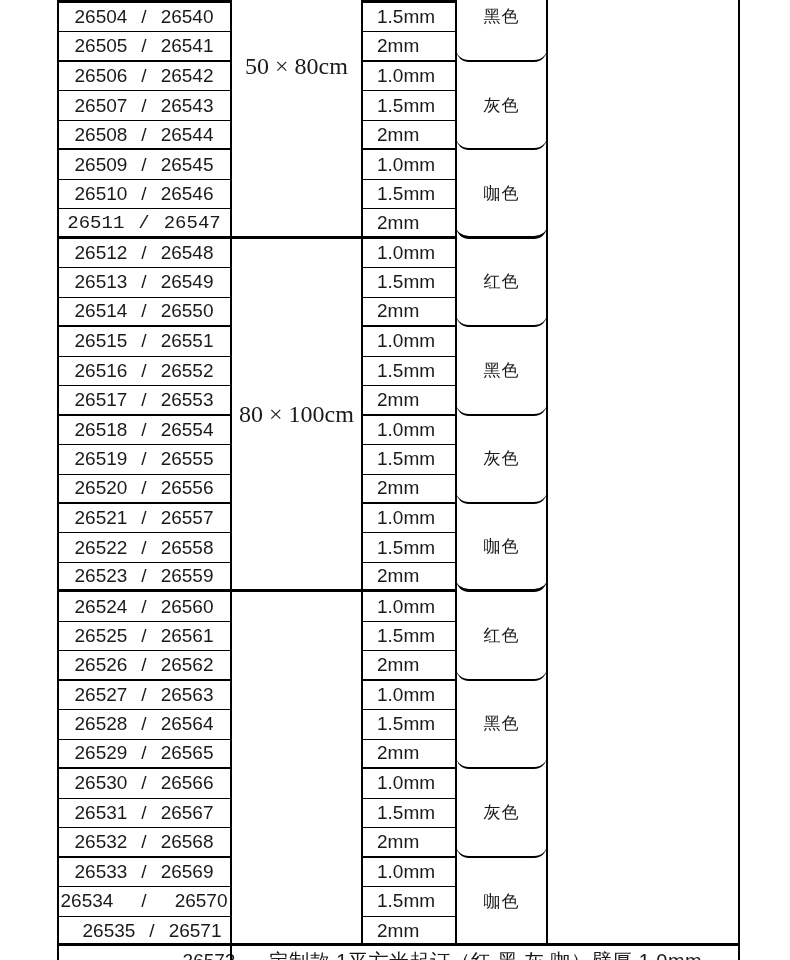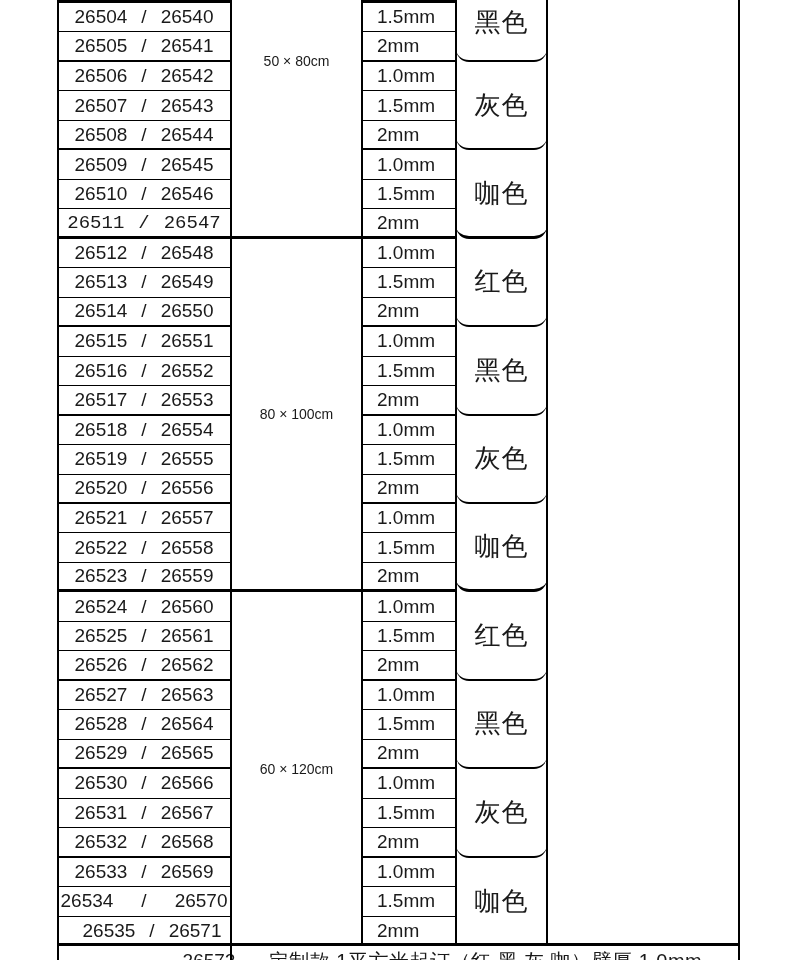--- a/index.html
+++ b/index.html
@@ -15,23 +15,23 @@
 
   .cell{box-sizing:border-box;display:flex;align-items:center;justify-content:center;
         border-bottom:1px solid #000;background:transparent;white-space:nowrap;}
   .cell.group-end{border-bottom-width:2px;}
   .cell.section-end{border-bottom-width:3px;}
   .cell.no-border{border-bottom:none;}
 
   .code-cell{font-size:19px;gap:14px;}
   .code-cell .sep{display:inline-block;}
   .thick-cell{justify-content:flex-start;padding-left:15px;font-size:19px;}
-  .size-cell{font-size:14px;}
+  .size-cell{font-size:24px;font-family:Liberation Serif, serif;}
   .size-cell.cut-top{align-items:flex-start;padding-top:50px;}
-  .color-cell{font-size:26px;letter-spacing:1px;border-radius:13px;}
+  .color-cell{font-size:17px;letter-spacing:1px;border-radius:13px;}
   .color-cell.cut-top{align-items:flex-start;padding-top:2px;}
   .install-cell{height:943px;align-items:flex-start;justify-content:center;
                 padding-top:369px;font-size:21px;word-spacing:10px;letter-spacing:1px;}
 
   .vline{position:absolute;top:0;width:2px;background:#000;z-index:6;}
   .topline{position:absolute;top:0;height:3px;background:#000;z-index:6;}
 
   .bottom-row{position:absolute;left:0;top:943px;width:683px;height:30px;
               border-top:3px solid #000;display:flex;box-sizing:content-box;}
   .custom-code-cell{box-sizing:border-box;width:174px;padding-left:130px;
@@ -203,21 +203,20 @@
         </div>
         <div class="cell code-cell no-border" style="height: 29.469px; padding-left: 16px;">
           <span>26535</span>
           <span class="sep">/</span>
           <span>26571</span>
         </div>
       </div>
     <div class="col col-size" id="col-size">
         <div class="cell size-cell cut-top section-end" style="height: 235.752px;">50 × 80cm</div>
         <div class="cell size-cell section-end" style="height: 353.628px;">80 × 100cm</div>
-        <div class="cell size-cell no-border" style="height: 353.628px;">60 × 120cm</div>
       </div>
     <div class="col col-thick" id="col-thick">
         <div class="cell thick-cell" style="height: 29.469px;">1.5mm</div>
         <div class="cell thick-cell group-end" style="height: 29.469px;">2mm</div>
         <div class="cell thick-cell" style="height: 29.469px;">1.0mm</div>
         <div class="cell thick-cell" style="height: 29.469px;">1.5mm</div>
         <div class="cell thick-cell group-end" style="height: 29.469px;">2mm</div>
         <div class="cell thick-cell" style="height: 29.469px;">1.0mm</div>
         <div class="cell thick-cell" style="height: 29.469px;">1.5mm</div>
         <div class="cell thick-cell section-end" style="height: 29.469px;">2mm</div>

